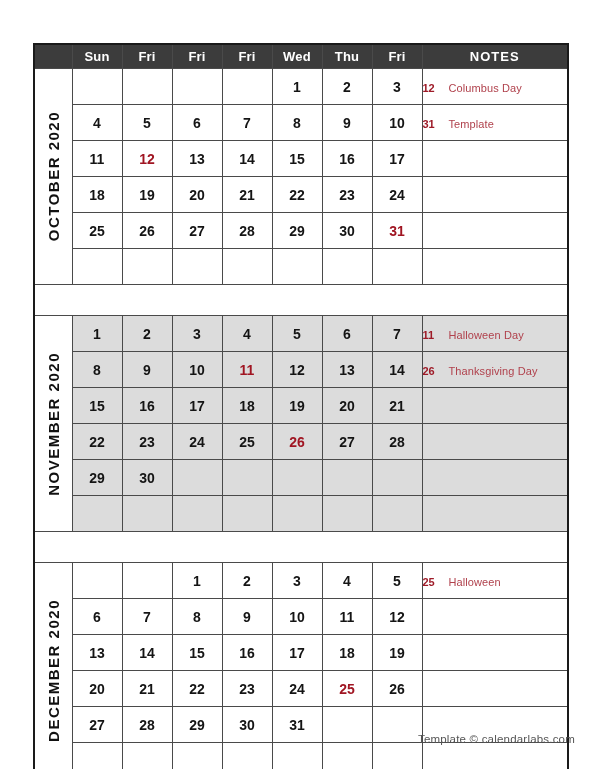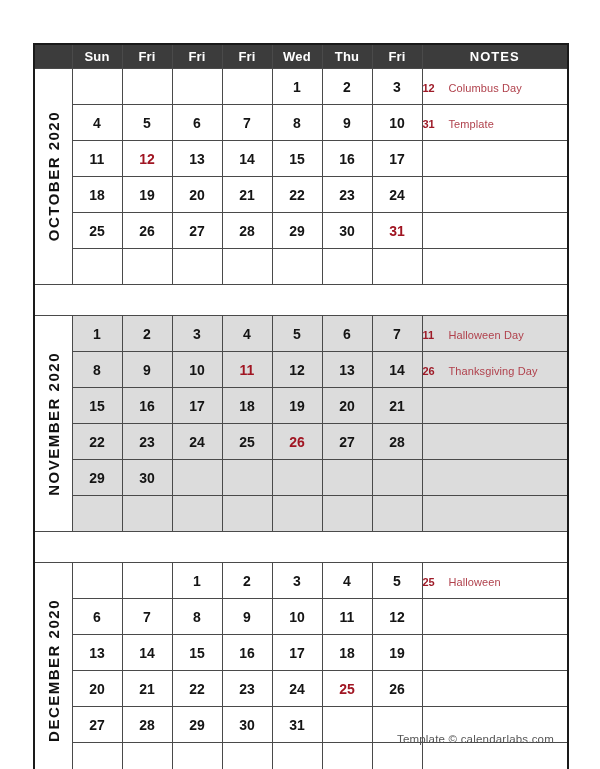--- a/index.html
+++ b/index.html
@@ -115,21 +115,21 @@
     letter-spacing: .1px;
   }
 
   
   tr.spacer td {
     height: 30px;
   }
 
   .footer {
     position: absolute;
-    right: 46px;
+    right: 25px;
     top: 733px;
     font-size: 11.5px;
     color: #555555;
     letter-spacing: .2px;
   }
 </style>
 </head>
 <body>
 
 <div class="page">

